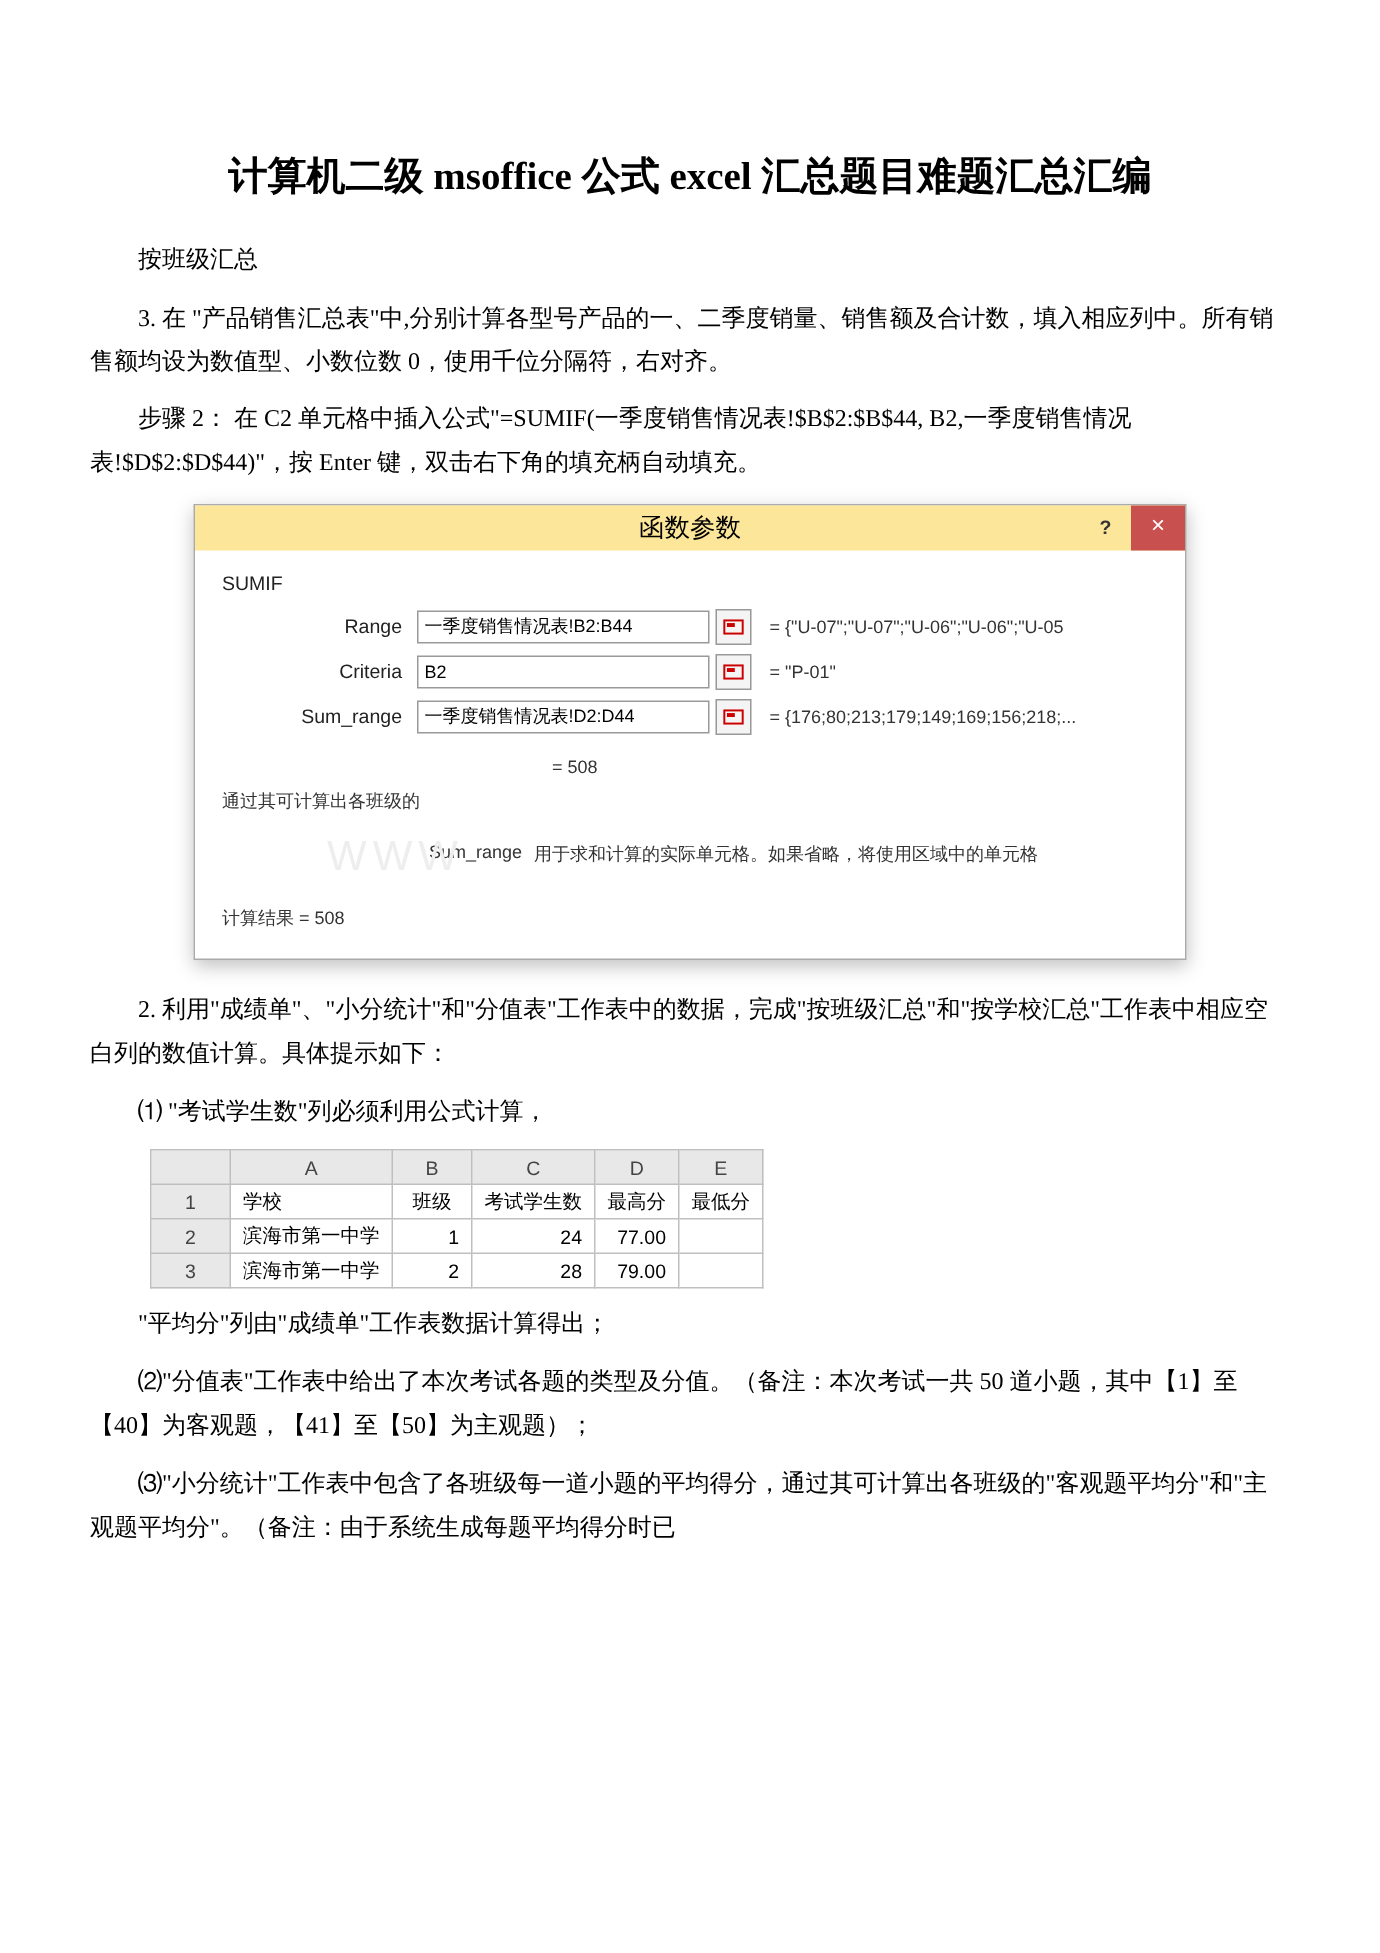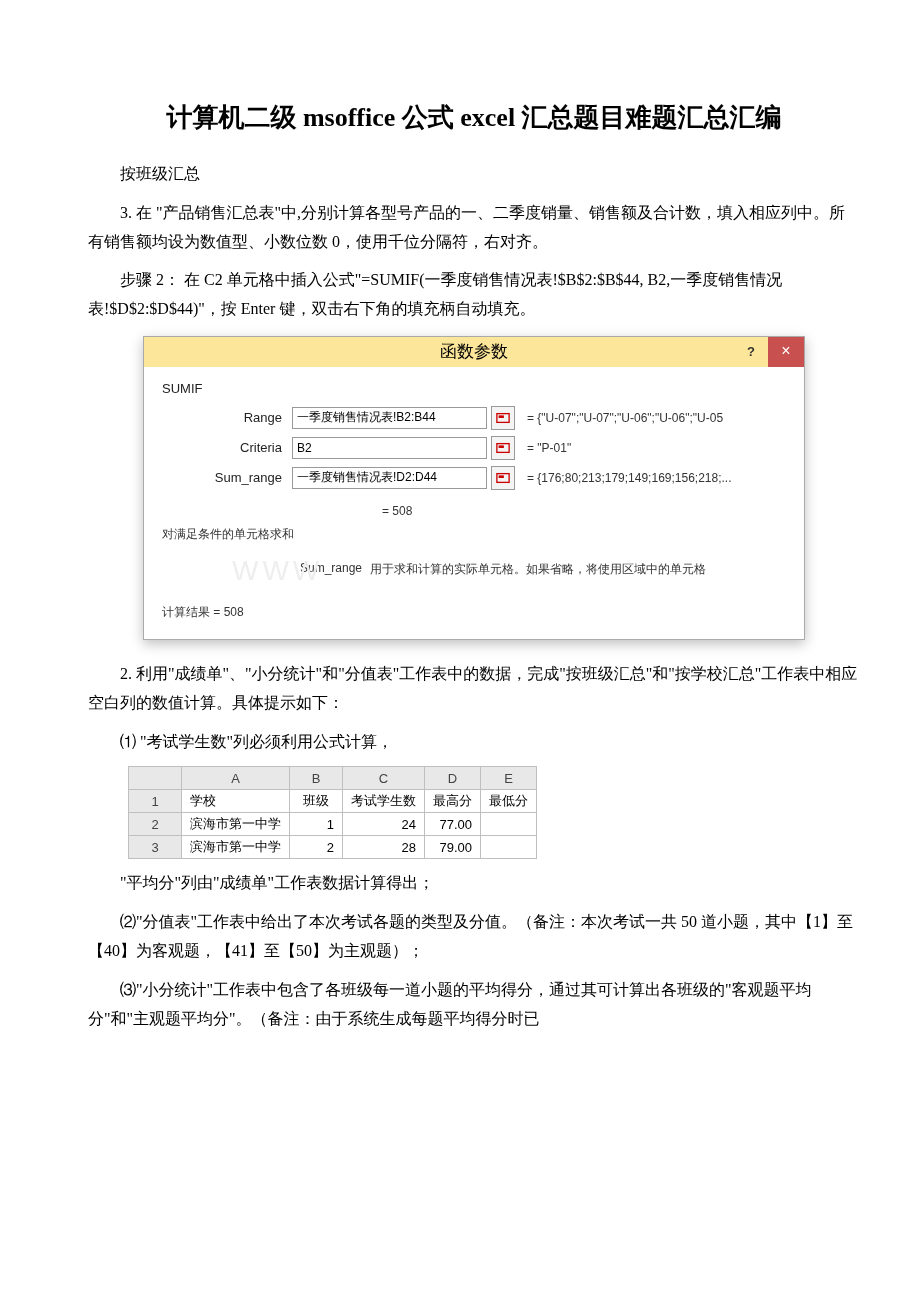--- a/index.html
+++ b/index.html
@@ -5,21 +5,21 @@
   body {
     margin: 0;
     padding: 0;
     background: #ffffff;
     font-family: "SimSun", "宋体", serif;
     font-size: 16px;
     color: #000;
     width: 920px;
   }
   .page {
-    padding: 60px 60px 40px 88px;
+    padding: 60px 60px 40px 60px;
   }
   h1 {
     font-size: 26px;
     font-weight: bold;
     text-align: center;
     margin: 40px 0 25px 0;
     font-family: "SimSun", "宋体", serif;
   }
   .para {
     margin: 10px 0;
@@ -264,21 +264,21 @@
         <span class="ref-btn">
           <svg viewBox="0 0 16 16">
               <rect x="1" y="3" width="14" height="10" fill="none" stroke="#c00" stroke-width="1.5"></rect>
               <rect x="3" y="5" width="6" height="3" fill="#c00"></rect>
             </svg>
         </span>
         <div class="arg-eval">=  {176;80;213;179;149;169;156;218;...</div>
       </div>
 
       <div class="result-row">=  508</div>
-      <div class="desc-row">对满足条件的单元格求和</div>
+      <div class="desc-row">通过其可计算出各班级的</div>
 
       <div class="param-desc watermark">
         <span class="watermark-text">WWW</span>
         <div class="pname">Sum_range</div>
         <div class="ptext">用于求和计算的实际单元格。如果省略，将使用区域中的单元格</div>
       </div>
     </div>
 
     <div style="height:26px"></div>
     <div class="calc-result">计算结果 =  508</div>

